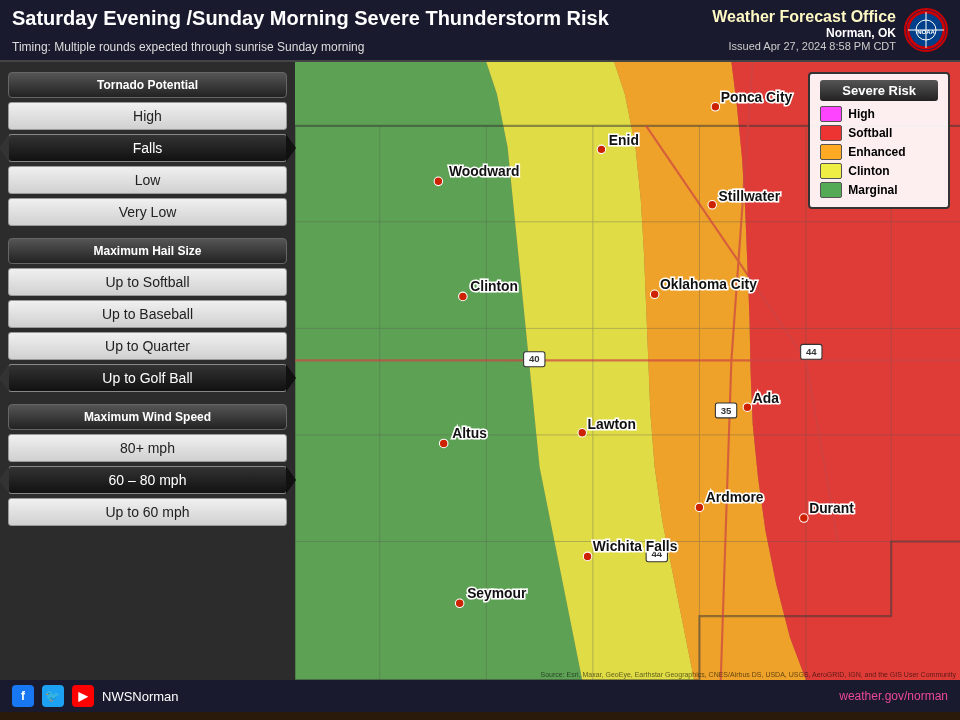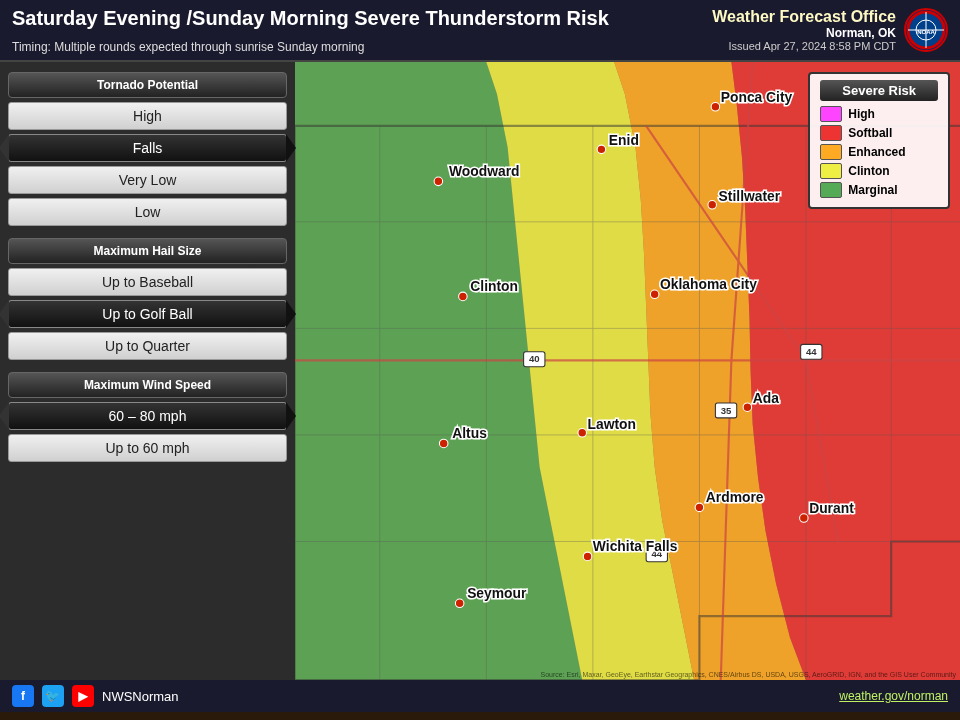--- a/index.html
+++ b/index.html
@@ -231,22 +231,21 @@
     }
     .fb { background: #1877f2; }
     .tw { background: #1da1f2; }
     .yt { background: #ff0000; }
     .footer-handle {
       font-size: 13px;
       font-weight: normal;
     }
     .footer-url {
       font-size: 12px;
-      color: #bef264;
-      text-decoration: underline;
+      color: #ec4899;
     }
 
     
     .source-text {
       position: absolute;
       bottom: 2px;
       right: 4px;
       font-size: 7px;
       color: rgba(0,0,0,0.6);
       z-index: 20;
@@ -286,44 +285,50 @@
 
       <div class="section-header">Tornado Potential</div>
 
       <div class="risk-item">
         <span>High</span>
       </div>
       <div class="risk-item selected">
         <span>Falls</span>
       </div>
       <div class="risk-item">
+        <span>Low</span>
+      </div>
+      <div class="risk-item">
         <span>Very Low</span>
       </div>
-      <div class="risk-item">
-        <span>Low</span>
-      </div>
 
       <div class="section-gap"></div>
 
       <div class="section-header">Maximum Hail Size</div>
 
       <div class="risk-item">
+        <span>Up to Softball</span>
+      </div>
+      <div class="risk-item">
         <span>Up to Baseball</span>
+      </div>
+      <div class="risk-item">
+        <span>Up to Quarter</span>
       </div>
       <div class="risk-item selected">
         <span>Up to Golf Ball</span>
       </div>
-      <div class="risk-item">
-        <span>Up to Quarter</span>
-      </div>
 
       <div class="section-gap"></div>
 
       <div class="section-header">Maximum Wind Speed</div>
 
+      <div class="risk-item">
+        <span>80+ mph</span>
+      </div>
       <div class="risk-item selected">
         <span>60 – 80 mph</span>
       </div>
       <div class="risk-item">
         <span>Up to 60 mph</span>
       </div>
 
     </div>
 
     <div class="map-area">

